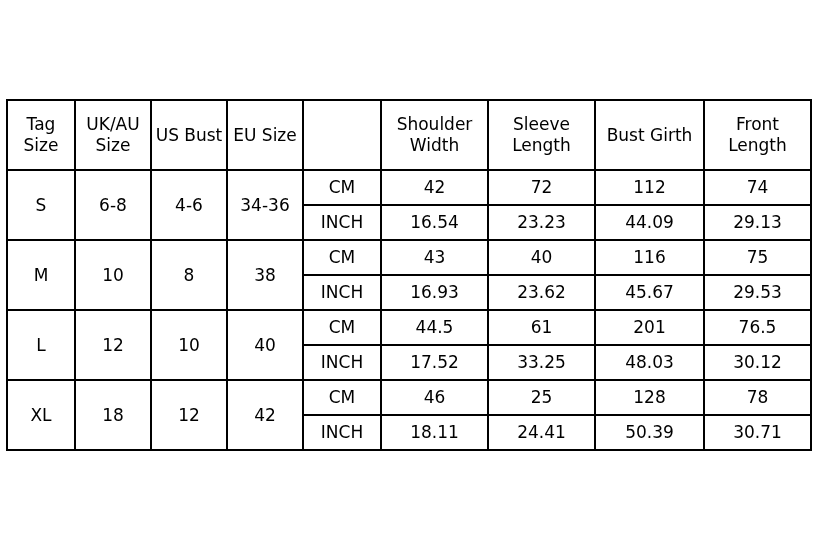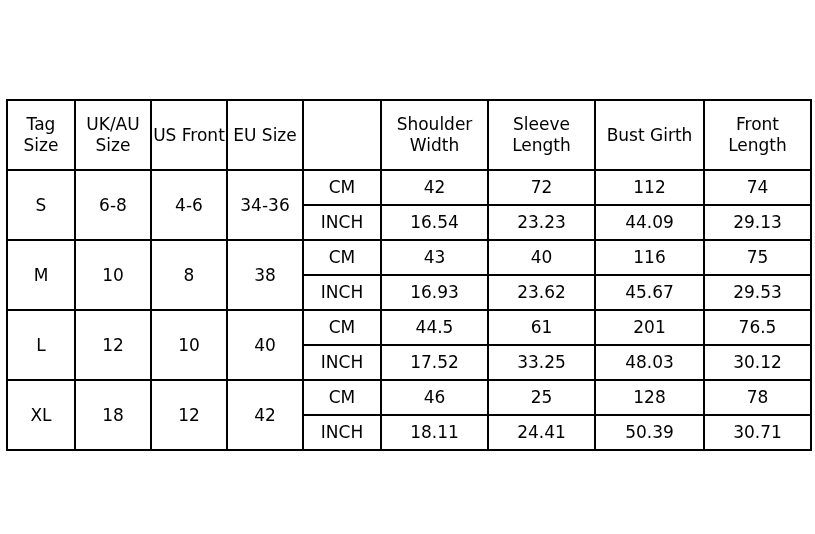--- a/index.html
+++ b/index.html
@@ -91,21 +91,21 @@
 
         <tr class="hdr-row">
           <td>
             <span class="two-line">Tag</span>
             <span class="two-line">Size</span>
           </td>
           <td>
             <span class="two-line">UK/AU</span>
             <span class="two-line">Size</span>
           </td>
-          <td>US Front</td>
+          <td>US Bust</td>
           <td>EU Size</td>
           <td class="blank-head"></td>
           <td>
             <span class="two-line">Shoulder</span>
             <span class="two-line">Width</span>
           </td>
           <td>
             <span class="two-line">Sleeve</span>
             <span class="two-line">Length</span>
           </td>

